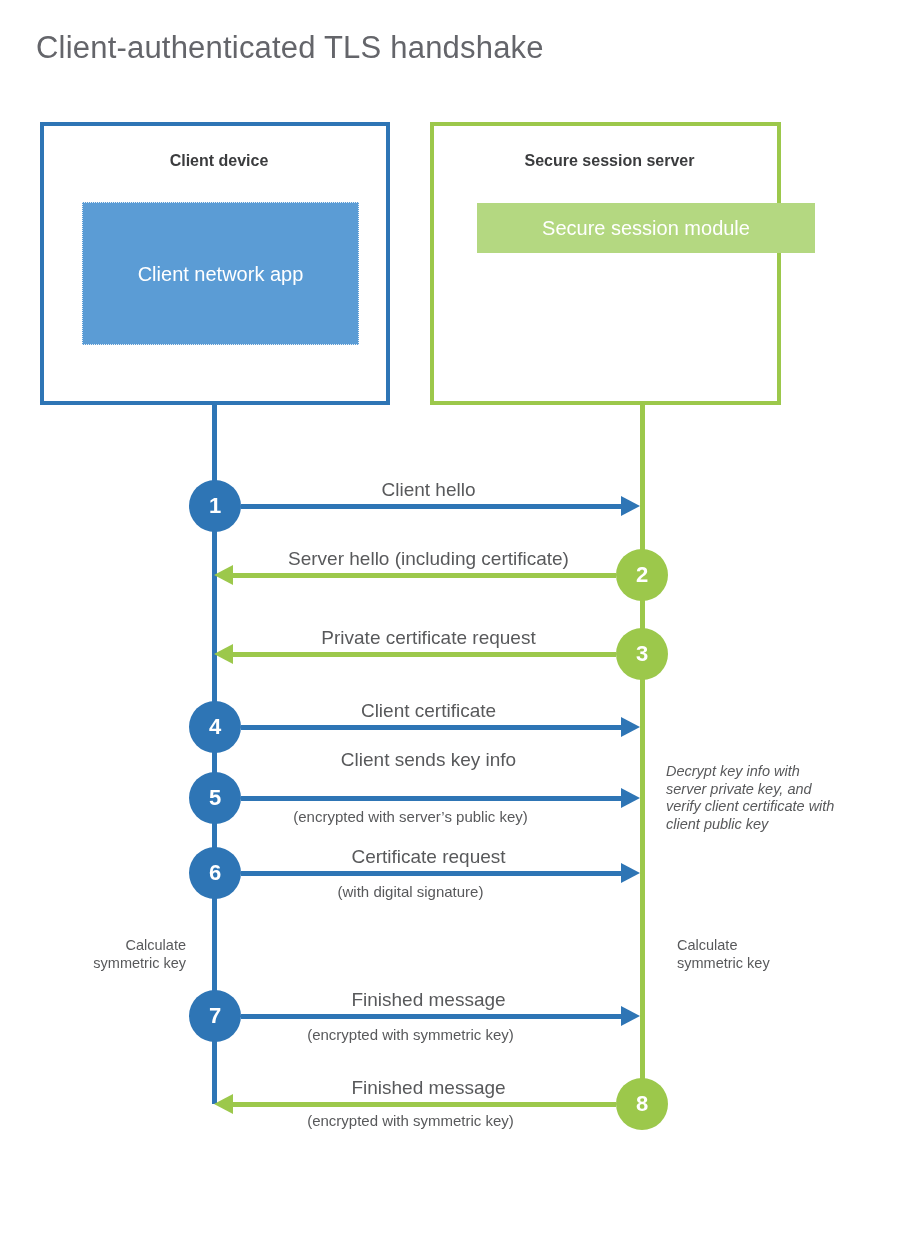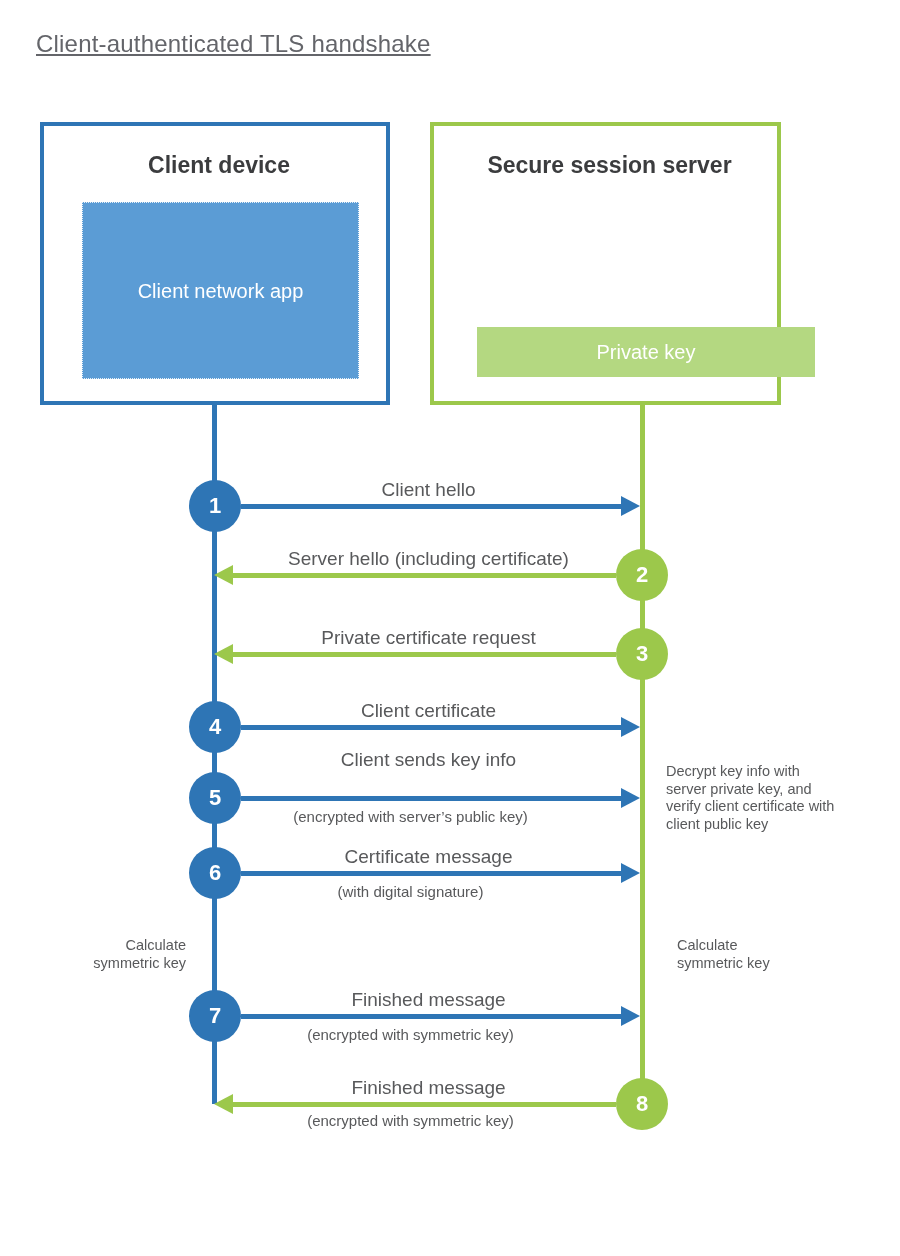--- a/index.html
+++ b/index.html
@@ -12,33 +12,33 @@
     --title: #64656a;
   }
   * { margin:0; padding:0; box-sizing:border-box; }
   html,body { background:#ffffff; }
   body {
     width:900px; height:1256px; position:relative; overflow:hidden;
     font-family:"Liberation Sans", sans-serif;
   }
   .abs { position:absolute; }
   .page-title {
-    left:36px; top:30px; font-size:24px; font-weight:400;
-    color:var(--title); letter-spacing:0.2px;text-decoration:underline;
+    left:36px; top:30px; font-size:31px; font-weight:400;
+    color:var(--title); letter-spacing:0.2px;
   }
   
   .actor-box { top:122px; height:283px; background:#fff; }
   .client-box { left:40px;  width:350px; border:4px solid var(--blue); }
   .server-box { left:430px; width:351px; border:4px solid var(--green); }
   .actor-title {
     left:0; right:0; top:26px; text-align:center;
-    font-size:23px; font-weight:700; color:var(--heading);padding-left:8px;
+    font-size:16px; font-weight:700; color:var(--heading);padding-left:8px;
   }
   .client-app {
-    left:38px; top:76px; width:277px; height:177px;
+    left:38px; top:76px; width:277px; height:143px;
     background:var(--blue-fill); border:1px dotted rgba(255,255,255,0.85);
     display:flex; align-items:center; justify-content:center; text-align:center;
     color:#ffffff; font-size:20px; line-height:30px; padding:0 46px;
   }
   .server-bar {
     left:43px; width:338px; height:50px; background:var(--green-fill);
     display:flex; align-items:center; justify-content:center;
     color:#ffffff; font-size:20px;
   }
   
@@ -62,37 +62,37 @@
   .msg-label {
     left:241px; width:375px; text-align:center;
     font-size:19px; line-height:24px; color:var(--text);
   }
   .msg-sub {
     left:223px; width:375px; text-align:center;
     font-size:15px; line-height:18px; color:var(--text);
   }
   
   .side-note { font-size:14.5px; line-height:17.5px; color:var(--text); }
-  .note-decrypt { left:666px; top:763px; width:178px; text-align:left; }
+  .note-decrypt { left:666px; top:763px; width:178px; text-align:left;font-style:italic; }
   .note-calc-left { left:66px; top:937px; width:120px; text-align:right; }
   .note-calc-right { left:677px; top:937px; width:120px; text-align:left; }
 </style>
 </head>
 <body>
 
 <div class="abs page-title">Client-authenticated TLS handshake</div>
 
 <div class="abs actor-box client-box">
   <div class="abs actor-title">Client device</div>
   <div class="abs client-app">Client network app</div>
 </div>
 
 <div class="abs actor-box server-box">
   <div class="abs actor-title">Secure session server</div>
-  <div class="abs server-bar" style="top:201px">Private key</div>
+  <div class="abs server-bar" style="top:77px">Secure session module</div>
 </div>
 
 <div class="abs lifeline blue"></div>
 <div class="abs lifeline green"></div>
 
 <div>
   <div class="abs msg-label" style="top:478px">Client hello</div>
   <div class="abs arrow-line blue" style="left:241px; top:504px; width:381px"></div>
   <div class="abs head right" style="left:621px; top:496px"></div>
   <div class="abs circle blue" style="top:480px">1</div>
@@ -121,21 +121,21 @@
 
 <div>
   <div class="abs msg-label" style="top:748px">Client sends key info</div>
   <div class="abs arrow-line blue" style="left:241px; top:796px; width:381px"></div>
   <div class="abs head right" style="left:621px; top:788px"></div>
   <div class="abs circle blue" style="top:772px">5</div>
   <div class="abs msg-sub" style="top:808px">(encrypted with server’s public key)</div>
 </div>
 
 <div>
-  <div class="abs msg-label" style="top:845px">Certificate message</div>
+  <div class="abs msg-label" style="top:845px">Certificate request</div>
   <div class="abs arrow-line blue" style="left:241px; top:871px; width:381px"></div>
   <div class="abs head right" style="left:621px; top:863px"></div>
   <div class="abs circle blue" style="top:847px">6</div>
   <div class="abs msg-sub" style="top:883px">(with digital signature)</div>
 </div>
 
 <div>
   <div class="abs msg-label" style="top:988px">Finished message</div>
   <div class="abs arrow-line blue" style="left:241px; top:1014px; width:381px"></div>
   <div class="abs head right" style="left:621px; top:1006px"></div>

